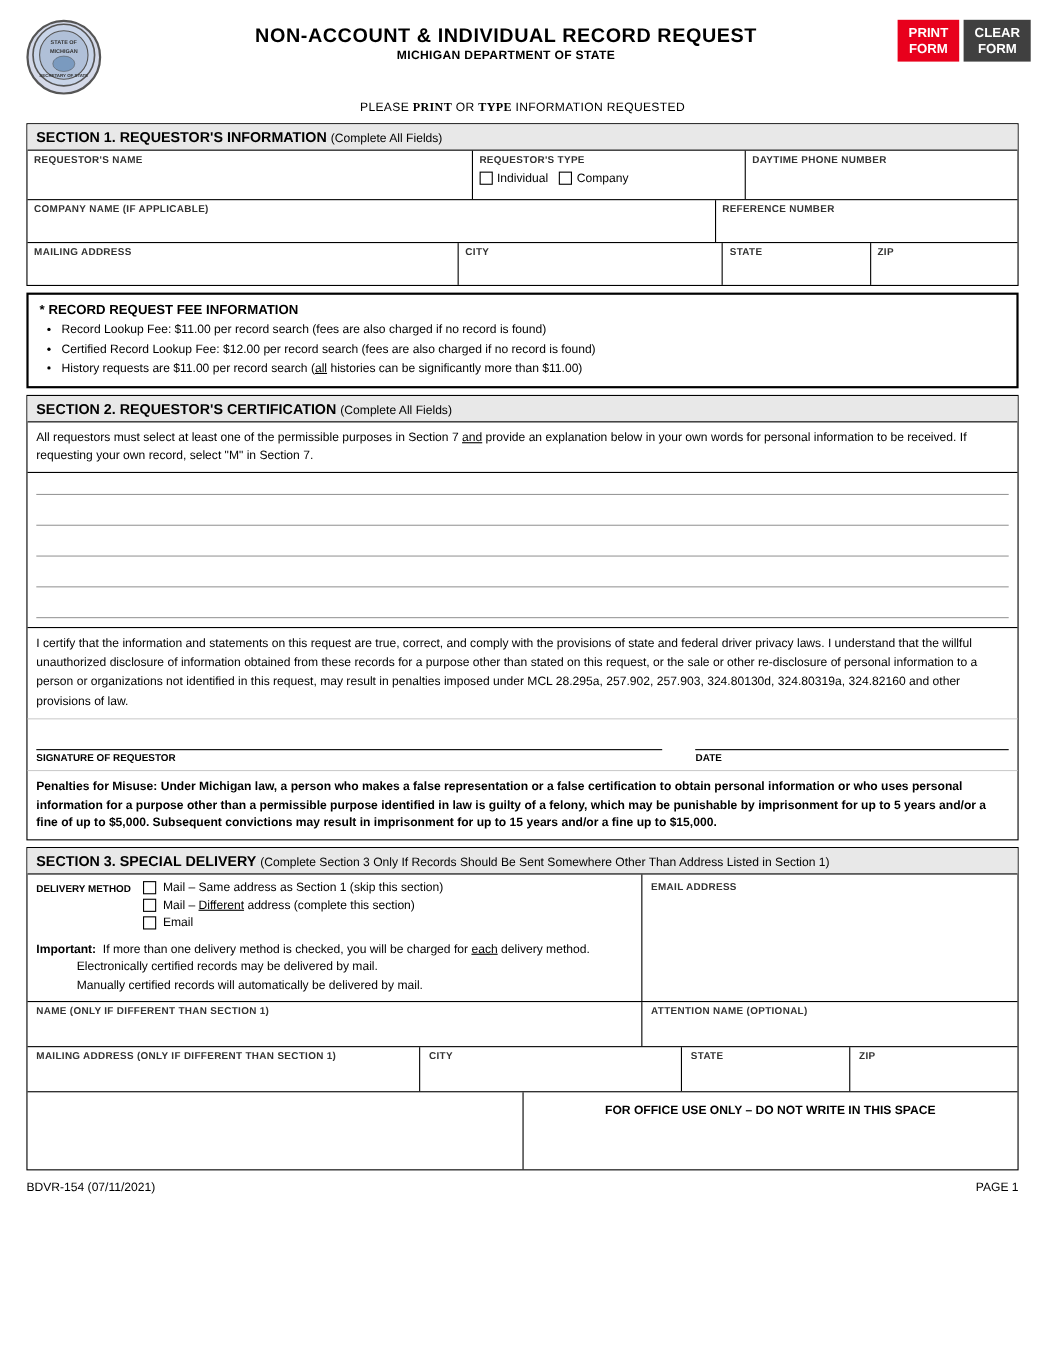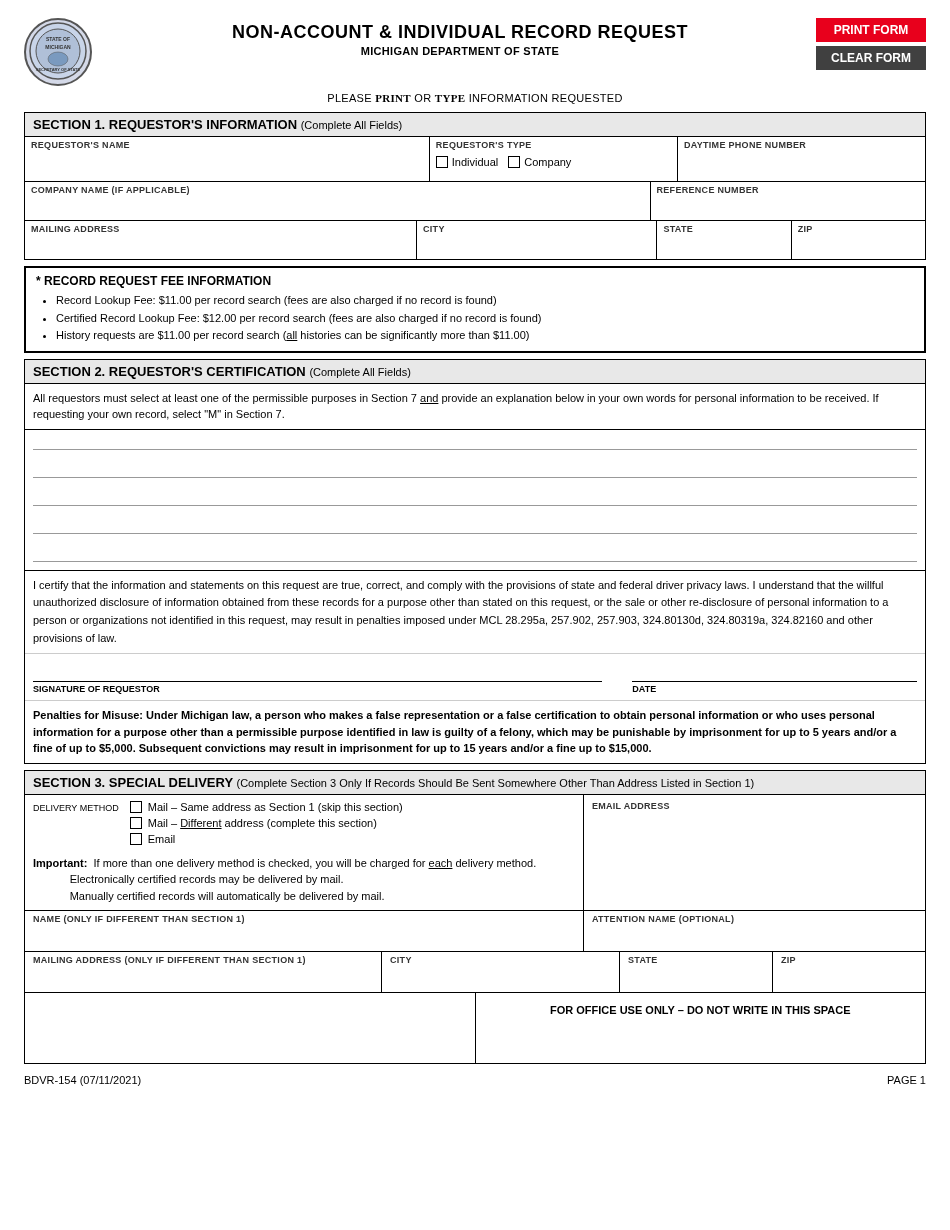--- a/index.html
+++ b/index.html
@@ -50,21 +50,21 @@
       letter-spacing: 0.5px;
     }
     .sub-title {
       font-size: 11px;
       font-weight: bold;
       margin-top: 2px;
       letter-spacing: 0.3px;
     }
     .btn-area {
       display: flex;
-      flex-direction: column;
+      flex-direction: row;
       gap: 4px;
       width: 110px;
       flex-shrink: 0;
     }
     .btn-print {
       background: #e8001c;
       color: #fff;
       font-weight: bold;
       font-size: 12px;
       padding: 5px 10px;
@@ -273,21 +273,21 @@
       border-right: 1px solid #000;
       padding: 6px 8px;
     }
     .s3-delivery-right {
       flex: 1.5;
       padding: 6px 8px;
       min-height: 90px;
     }
     .s3-delivery-method-label {
       font-size: 9px;
-      font-weight: normal;
+      font-weight: bold;
       text-transform: uppercase;
       display: inline-block;
       margin-right: 8px;
       vertical-align: top;
       padding-top: 2px;
     }
     .s3-options {
       display: inline-block;
       vertical-align: top;
     }

